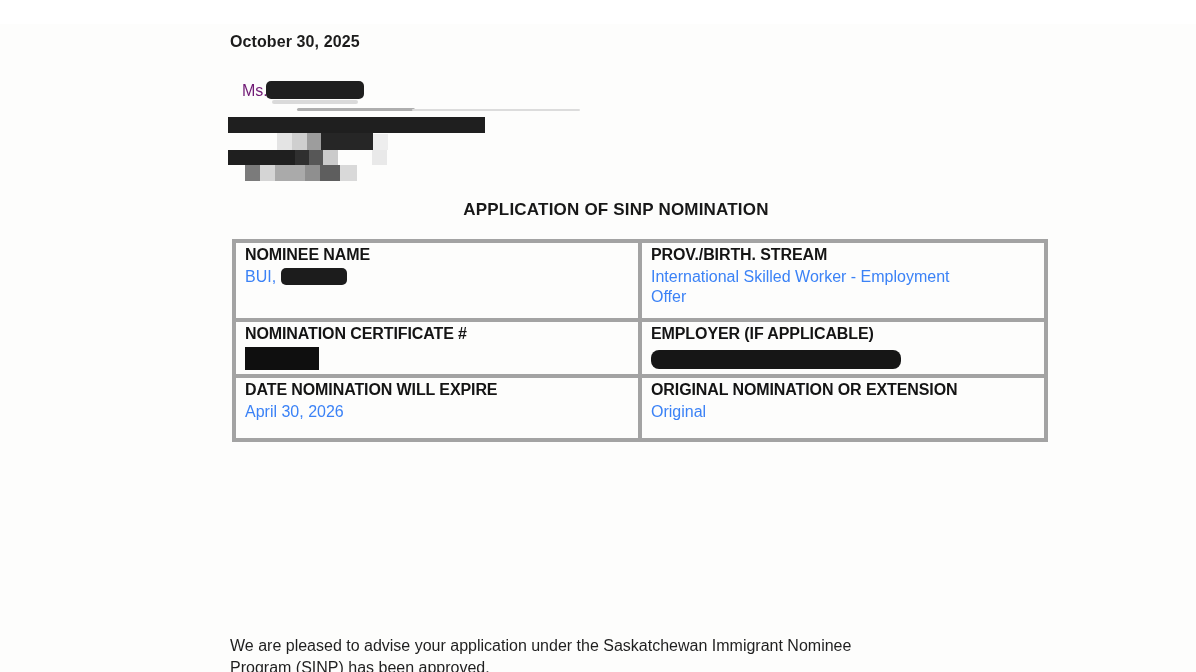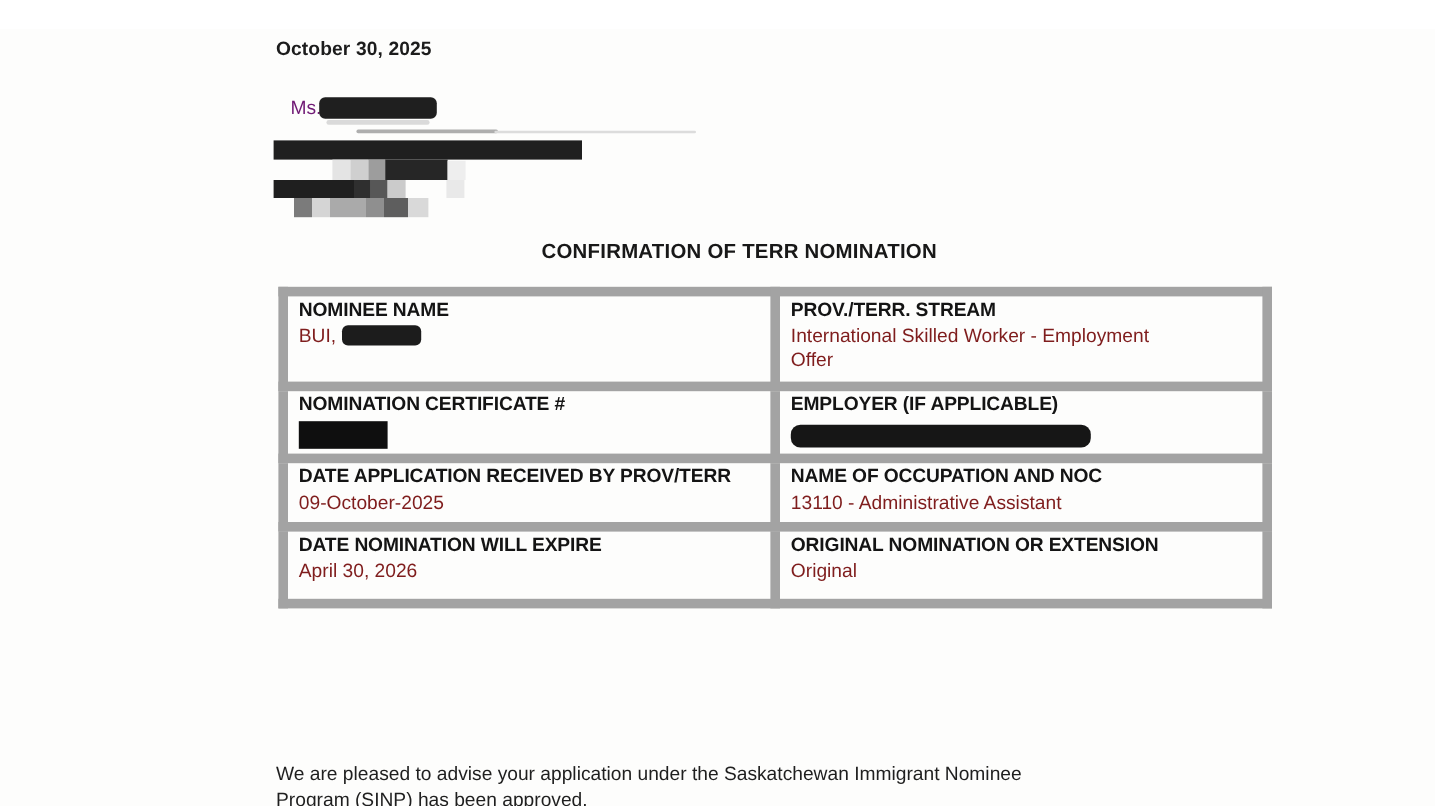--- a/index.html
+++ b/index.html
@@ -28,33 +28,33 @@
   .px{position:absolute;}
   .title{
     position:absolute;left:232px;top:176px;width:768px;
     text-align:center;font-size:17px;font-weight:700;letter-spacing:.2px;color:#181818;
   }
   .nom-table{
     position:absolute;left:232px;top:215px;width:768px;
     border-collapse:collapse;table-layout:fixed;
   }
   .nom-table td{
-    border:8px solid #a3a3a3;
+    border:4px solid #a3a3a3;
     vertical-align:top;
     padding:2px 9px 4px 9px;
     width:384px;
   }
   tr.r1{height:79px;}
   tr.r2{height:56px;}
   tr.r3{height:56px;}
   tr.r4{height:57px;}
   tr.r5{height:57px;}
   tr.r6{height:64px;}
   .lbl{font-weight:700;font-size:16px;line-height:20px;color:#141414;letter-spacing:-.1px;}
-  .val{font-size:16px;line-height:20px;margin-top:2px;color:#7f1d1d;}
+  .val{font-size:16px;line-height:20px;margin-top:2px;color:#3b82f6;}
   .val-narrow{max-width:332px;}
   .bui-bar{display:inline-block;width:66px;height:17px;border-radius:5px;background:#1c1c1c;vertical-align:-3px;margin-left:5px;}
   .ref-bar{width:70px;height:27px;margin-top:3px;background:#0f0f0f;}
   .cert-bar{width:74px;height:23px;margin-top:3px;background:#0f0f0f;}
   .emp-bar{width:250px;height:19px;margin-top:6px;border-radius:8px;background:#161616;}
   .closing{
     position:absolute;left:230px;top:611px;max-width:660px;
     font-size:16px;line-height:22px;margin:0;color:#1f1f1f;
   }
 </style>
@@ -84,52 +84,42 @@
     <div class="px" style="left:323px;top:126px;width:15px;height:15px;background:#cbcbcb;"></div>
     <div class="px" style="left:372px;top:126px;width:15px;height:15px;background:#e9e9e9;"></div>
     <div class="px" style="left:245px;top:141px;width:15px;height:16px;background:#7b7b7b;"></div>
     <div class="px" style="left:260px;top:141px;width:15px;height:16px;background:#d5d5d5;"></div>
     <div class="px" style="left:275px;top:141px;width:30px;height:16px;background:#aaaaaa;"></div>
     <div class="px" style="left:305px;top:141px;width:15px;height:16px;background:#8f8f8f;"></div>
     <div class="px" style="left:320px;top:141px;width:20px;height:16px;background:#5e5e5e;"></div>
     <div class="px" style="left:340px;top:141px;width:17px;height:16px;background:#d9d9d9;"></div>
   </div>
 
-  <div class="title">CONFIRMATION OF TERR NOMINATION</div>
+  <div class="title">APPLICATION OF SINP NOMINATION</div>
 
   <table class="nom-table">
     <tbody>
       <tr class="r1">
         <td>
           <div class="lbl">NOMINEE NAME</div>
           <div class="val"><span>BUI,</span><span class="bui-bar"></span></div>
         </td>
         <td>
-          <div class="lbl">PROV./TERR. STREAM</div>
+          <div class="lbl">PROV./BIRTH. STREAM</div>
           <div class="val val-narrow">International Skilled Worker - Employment Offer</div>
         </td>
       </tr>
       <tr class="r3">
         <td>
           <div class="lbl">NOMINATION CERTIFICATE #</div>
           <div class="bar cert-bar"></div>
         </td>
         <td>
           <div class="lbl">EMPLOYER (IF APPLICABLE)</div>
           <div class="bar emp-bar"></div>
-        </td>
-      </tr>
-      <tr class="r4">
-        <td>
-          <div class="lbl">DATE APPLICATION RECEIVED BY PROV/TERR</div>
-          <div class="val">09-October-2025</div>
-        </td>
-        <td>
-          <div class="lbl">NAME OF OCCUPATION AND NOC</div>
-          <div class="val">13110 - Administrative Assistant</div>
         </td>
       </tr>
       <tr class="r6">
         <td>
           <div class="lbl">DATE NOMINATION WILL EXPIRE</div>
           <div class="val">April 30, 2026</div>
         </td>
         <td>
           <div class="lbl">ORIGINAL NOMINATION OR EXTENSION</div>
           <div class="val">Original</div>

